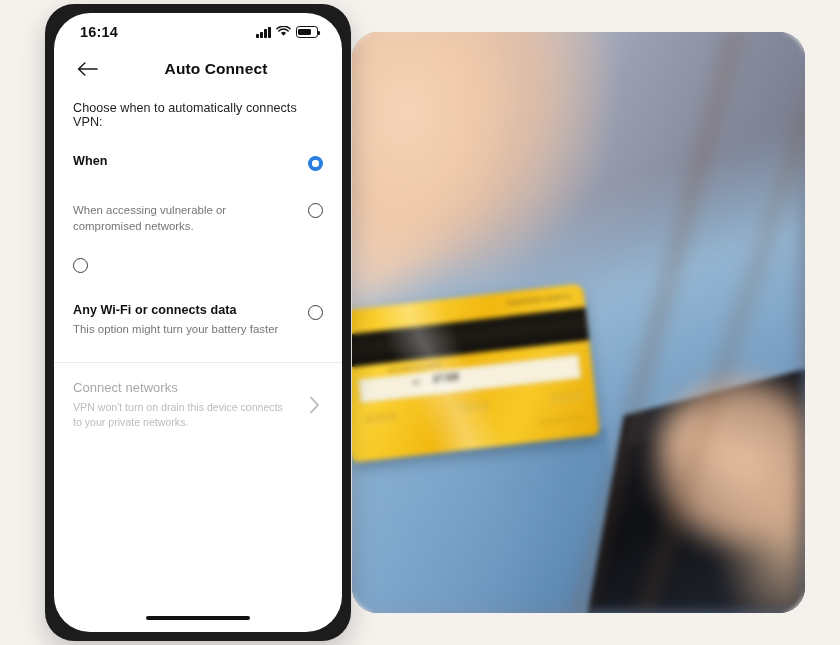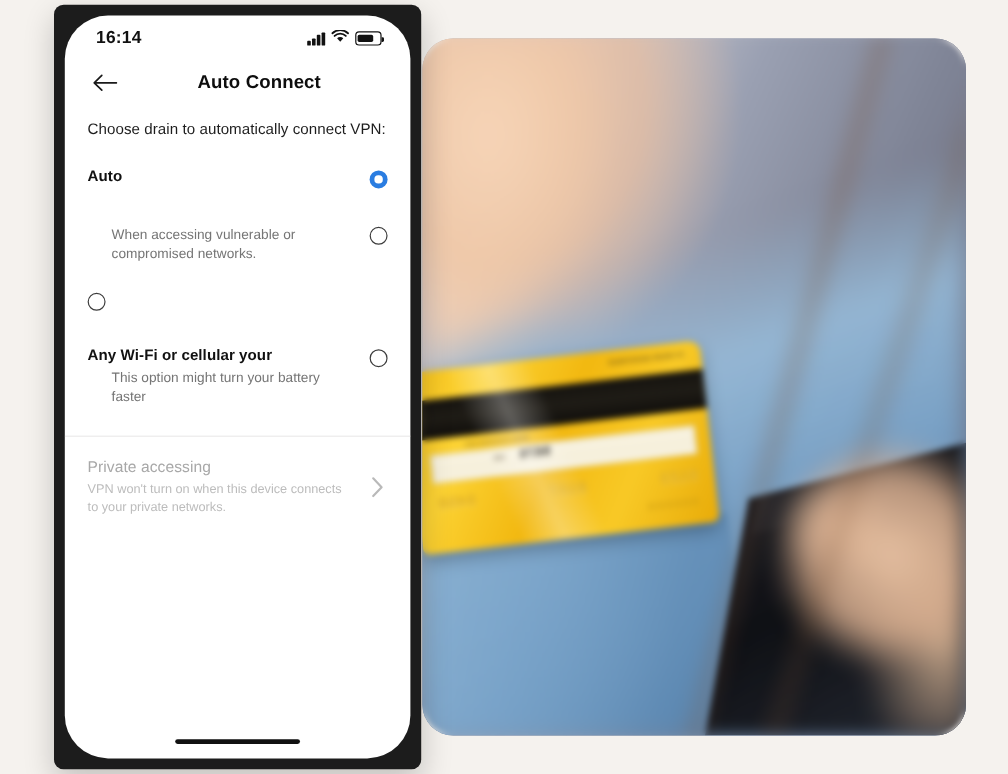--- a/index.html
+++ b/index.html
@@ -187,21 +187,21 @@
   }
 
   
   .phone {
     position: absolute;
     left: 45px;
     top: 4px;
     width: 306px;
     height: 637px;
     background: #1c1c1c;
-    border-radius: 8px;
+    border-radius: 29px;
     box-shadow: 0 10px 26px rgba(0,0,0,0.2);
     padding: 9px;
     box-sizing: border-box;
     z-index: 5;
   }
   .screen {
     width: 100%;
     height: 100%;
     background: #ffffff;
     border-radius: 36px;
@@ -296,21 +296,20 @@
     color: #111;
     letter-spacing: 0.05px;
     line-height: 1.3;
   }
   .option-sub {
     font-size: 11.4px;
     color: #757575;
     line-height: 1.38;
     margin-top: 3px;
     letter-spacing: 0.02px;
-    margin-left: 20px;
   }
   .radio {
     width: 15px; height: 15px;
     border-radius: 50%;
     border: 1.7px solid #3d3d3d;
     box-sizing: border-box;
     flex: none;
     margin-top: 3px;
     background: #fff;
   }
@@ -425,58 +424,58 @@
 
     <div class="navbar">
       <div class="back-btn">
         <svg width="21" height="16" viewBox="0 0 22 16">
           <path d="M8.2 1.6 L1.6 8 L8.2 14.4 M1.8 8 L21 8" stroke="#1a1a1a" stroke-width="1.5" fill="none" stroke-linecap="round" stroke-linejoin="round"></path>
         </svg>
       </div>
       <div class="nav-title">Auto Connect</div>
     </div>
 
-    <div class="intro">Choose drain to automatically connect VPN:</div>
+    <div class="intro">Choose when to automatically connects VPN:</div>
 
     <div class="options">
 
       <div class="option-row">
         <div class="option-text">
-          <div class="option-title">Auto</div>
+          <div class="option-title">When</div>
         </div>
         <div class="radio on"></div>
       </div>
 
       <div class="option-row">
         <div class="option-text">
           <div class="option-sub">When accessing vulnerable or compromised networks.</div>
         </div>
         <div class="radio"></div>
       </div>
 
       <div class="option-row">
         <div class="radio"></div>
       </div>
 
       <div class="option-row">
         <div class="option-text">
-          <div class="option-title">Any Wi-Fi or cellular your</div>
+          <div class="option-title">Any Wi-Fi or connects data</div>
           <div class="option-sub">This option might turn your battery faster</div>
         </div>
         <div class="radio"></div>
       </div>
 
     </div>
 
     <div class="divider"></div>
 
     <div class="private-row">
       <div class="private-text">
-        <div class="private-title">Private accessing</div>
-        <div class="private-sub">VPN won't turn on when this device connects to your private networks.</div>
+        <div class="private-title">Connect networks</div>
+        <div class="private-sub">VPN won't turn on drain this device connects to your private networks.</div>
       </div>
       <div class="chevron">
         <svg width="11" height="18" viewBox="0 0 11 18">
           <path d="M2 1.6 L9 9 L2 16.4" stroke="#b9b9b9" stroke-width="1.8" fill="none" stroke-linecap="round" stroke-linejoin="round"></path>
         </svg>
       </div>
     </div>
 
     <div class="home-indicator"></div>
   </div>

